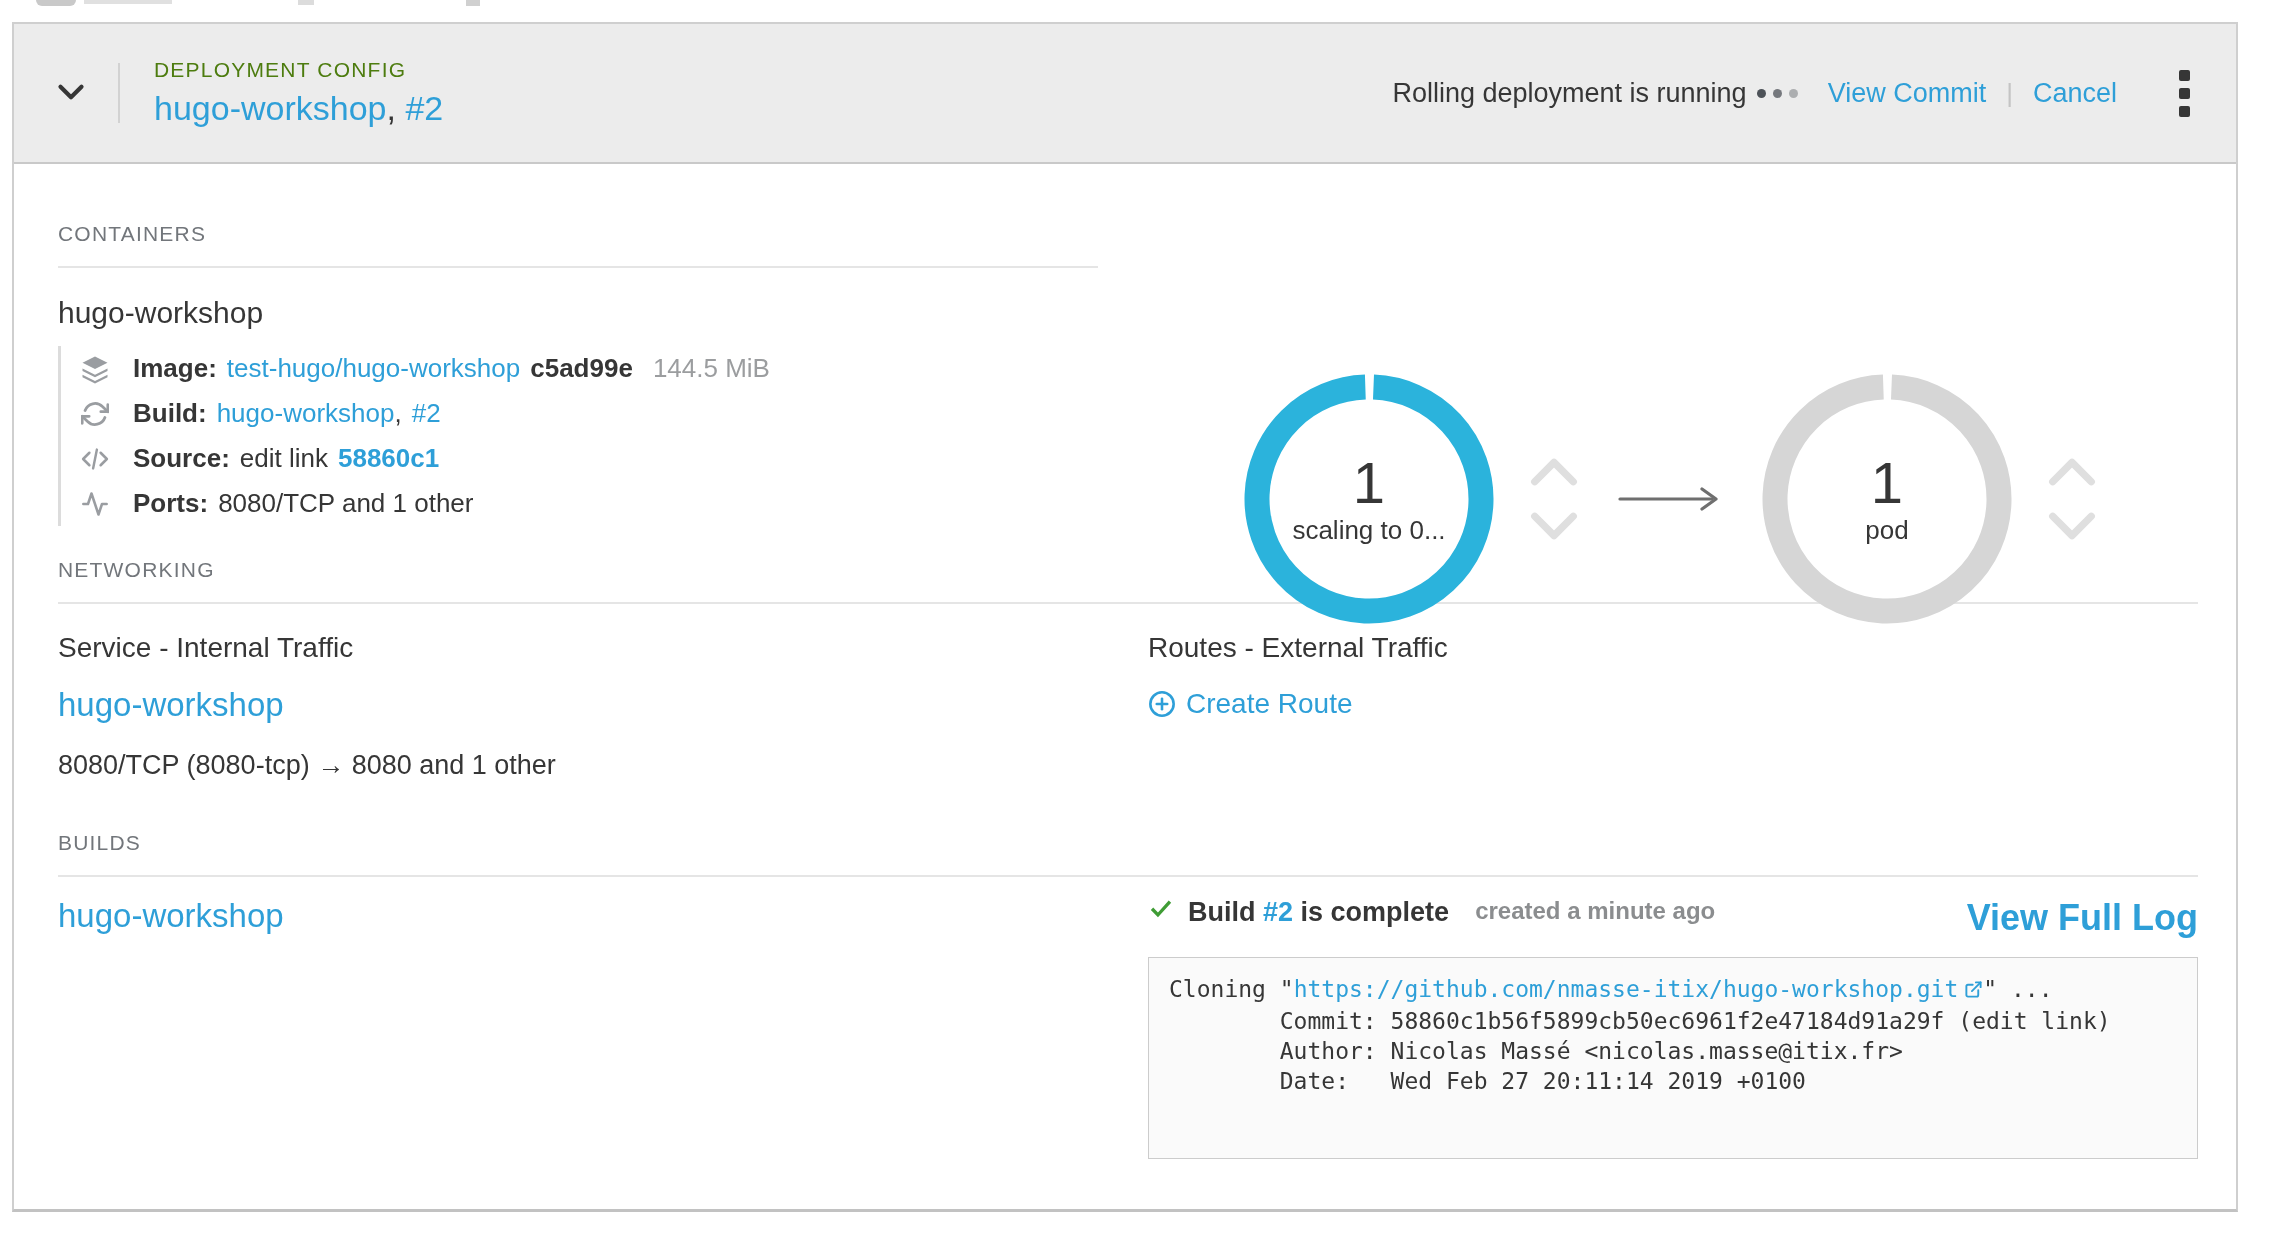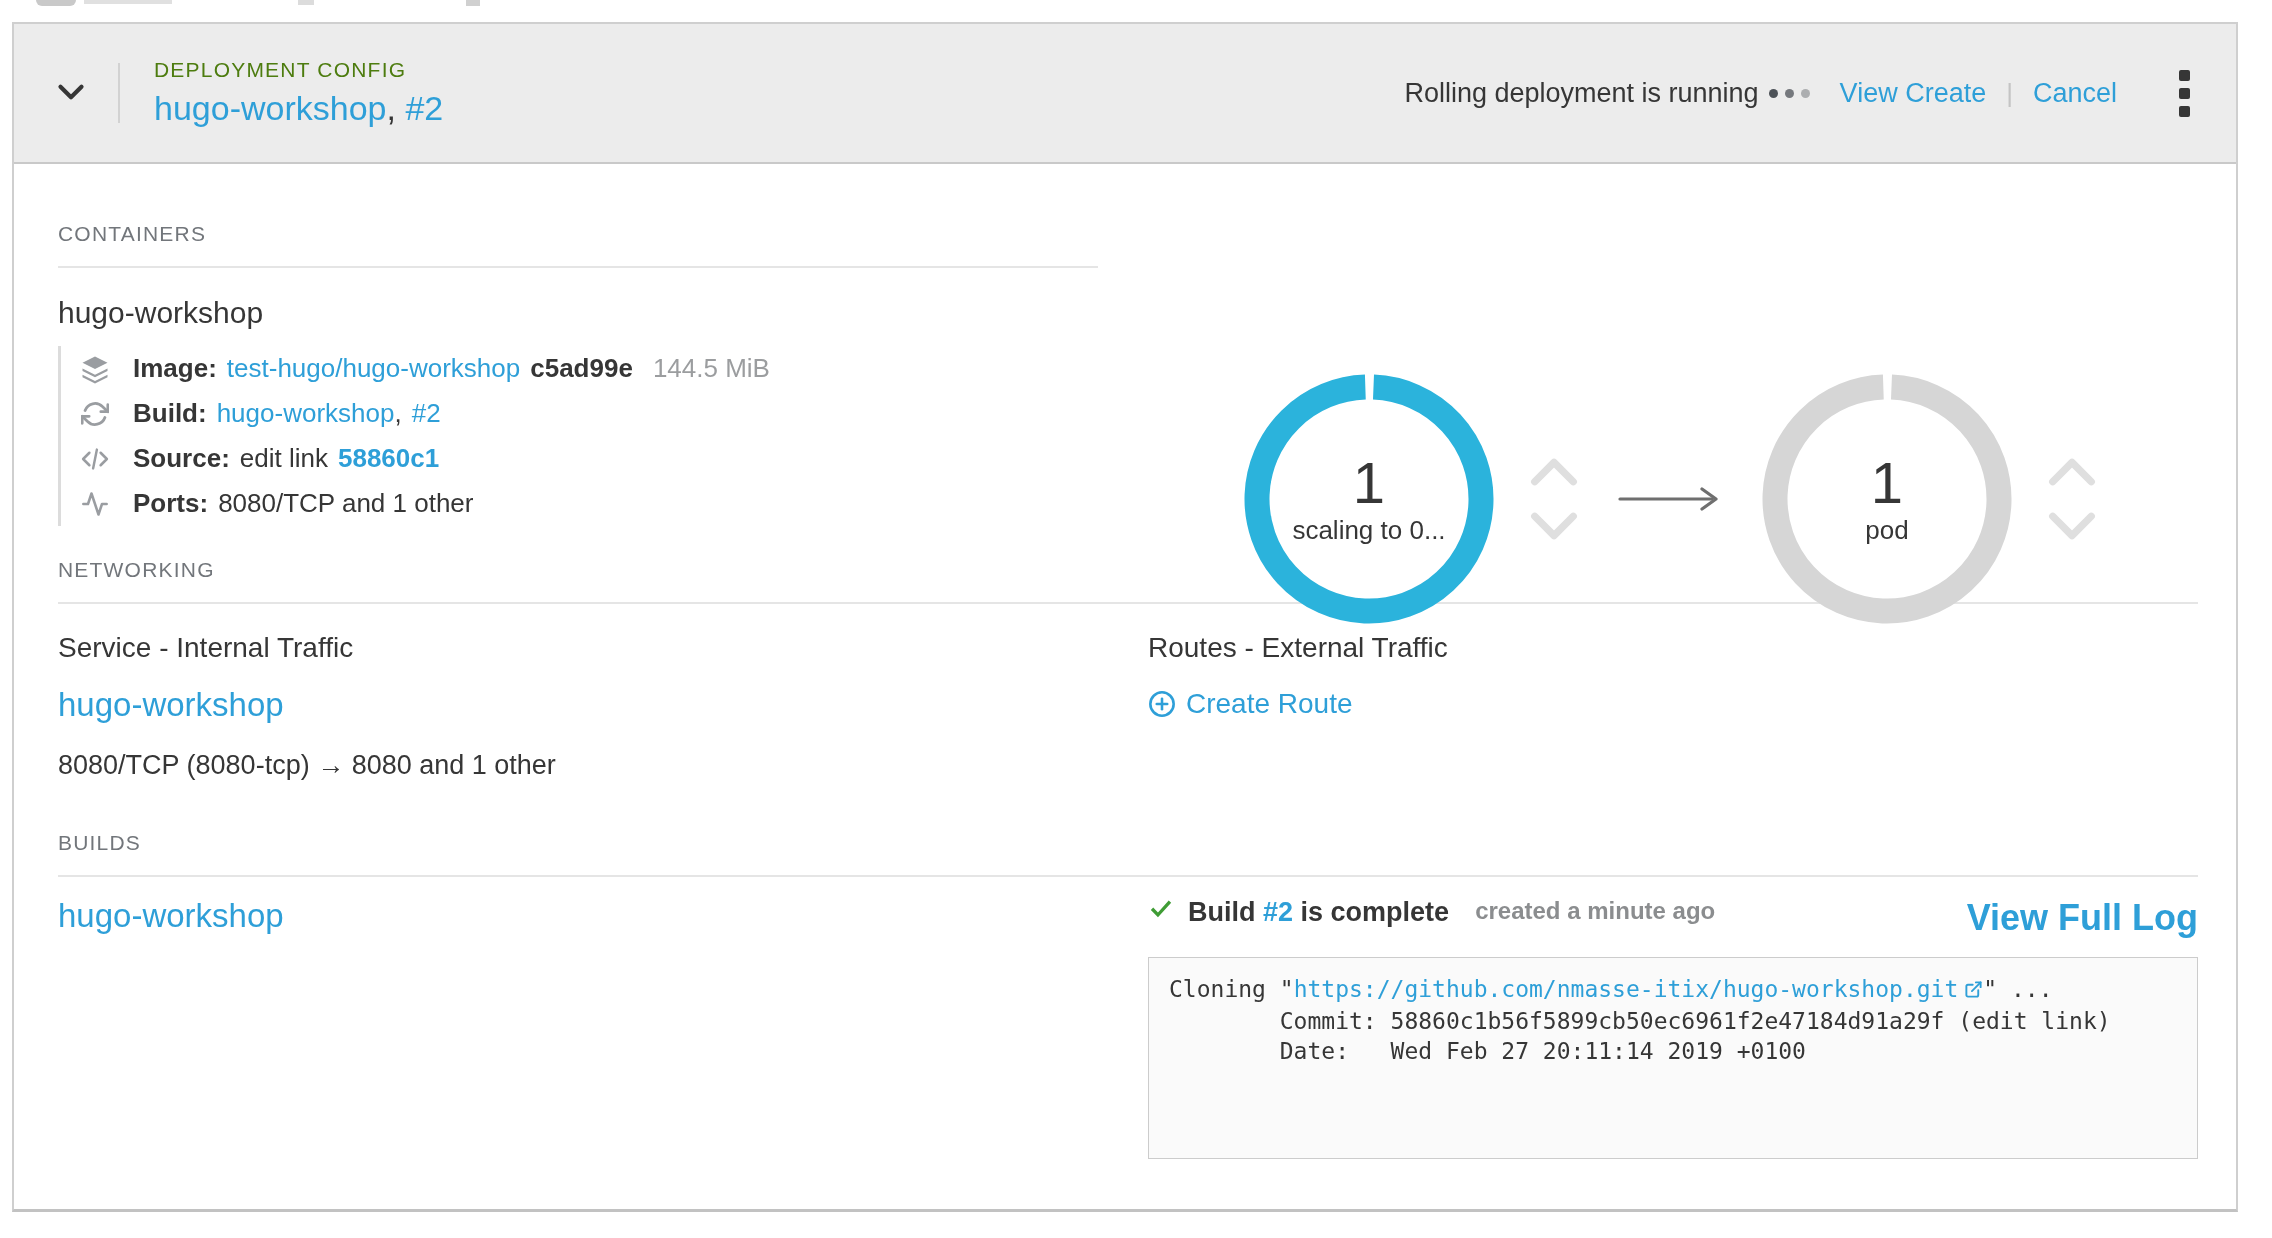--- a/index.html
+++ b/index.html
@@ -119,21 +119,21 @@
       <div class="kicker">DEPLOYMENT CONFIG</div>
       <div class="title"><a>hugo-workshop</a><span class="sep">,</span> <a>#2</a></div>
     </div>
     <div class="header-spacer"></div>
     <span class="status-text">Rolling deployment is running</span>
     <span class="loading-dots">
         <i></i>
         <i></i>
         <i></i>
       </span>
-    <a class="header-link">View Create</a>
+    <a class="header-link">View Commit</a>
     <span class="pipe">|</span>
     <a class="header-link">Cancel</a>
     <button class="kebab">
         <i></i>
         <i></i>
         <i></i>
       </button>
   </div>
 
   <div class="card-body">
@@ -288,20 +288,21 @@
             <span class="status-spacer"></span>
             <a class="view-full-log">View Full Log</a>
           </div>
           <div class="log-box">
             <div class="log-line"><span>Cloning "</span><a>https://github.com/nmasse-itix/hugo-workshop.git</a><span class="ext-icon"><svg width="19" height="19" viewBox="0 0 24 24" fill="none" stroke="currentColor" stroke-width="2.4" stroke-linecap="round" stroke-linejoin="round">
                     <path d="M18 13v6a2 2 0 0 1-2 2H5a2 2 0 0 1-2-2V8a2 2 0 0 1 2-2h6"></path>
                     <polyline points="15 3 21 3 21 9"></polyline>
                     <line x1="10" y1="14" x2="21" y2="3"></line>
                   </svg></span><span>" ...</span></div>
             <div class="log-line">        Commit: 58860c1b56f5899cb50ec6961f2e47184d91a29f (edit link)</div>
+            <div class="log-line">        Author: Nicolas Massé &lt;nicolas.masse@itix.fr&gt;</div>
             <div class="log-line">        Date:   Wed Feb 27 20:11:14 2019 +0100</div>
           </div>
         </div>
       </div>
     </div>
 
   </div>
 </div>
 
 </body></html>

